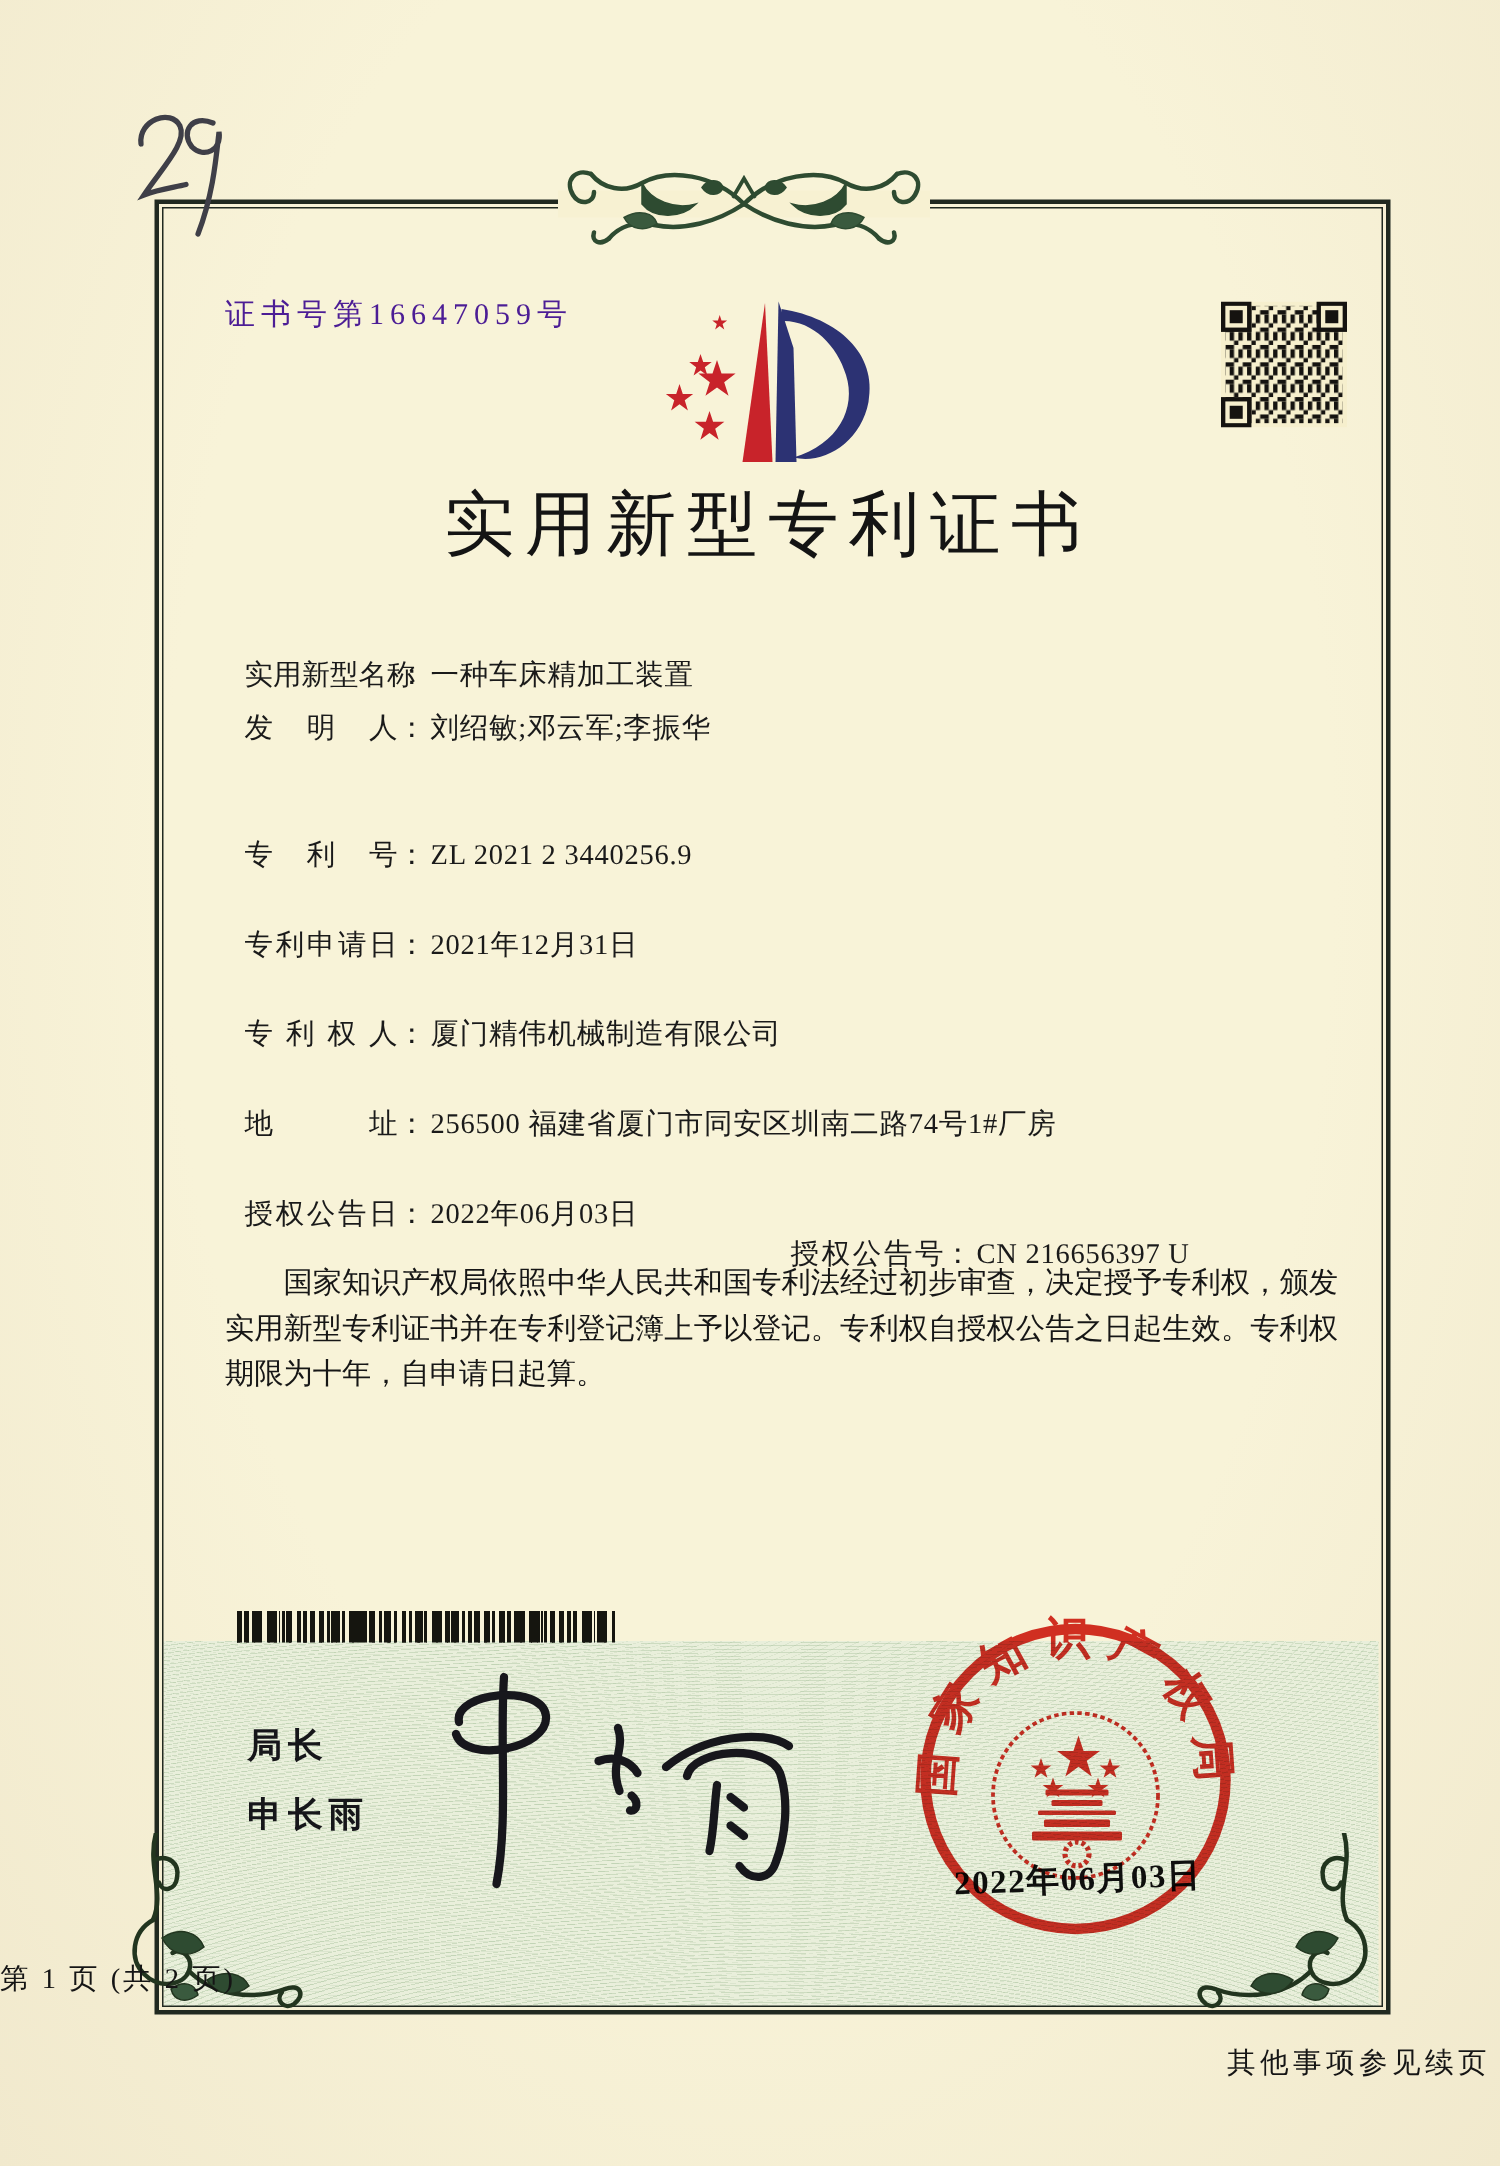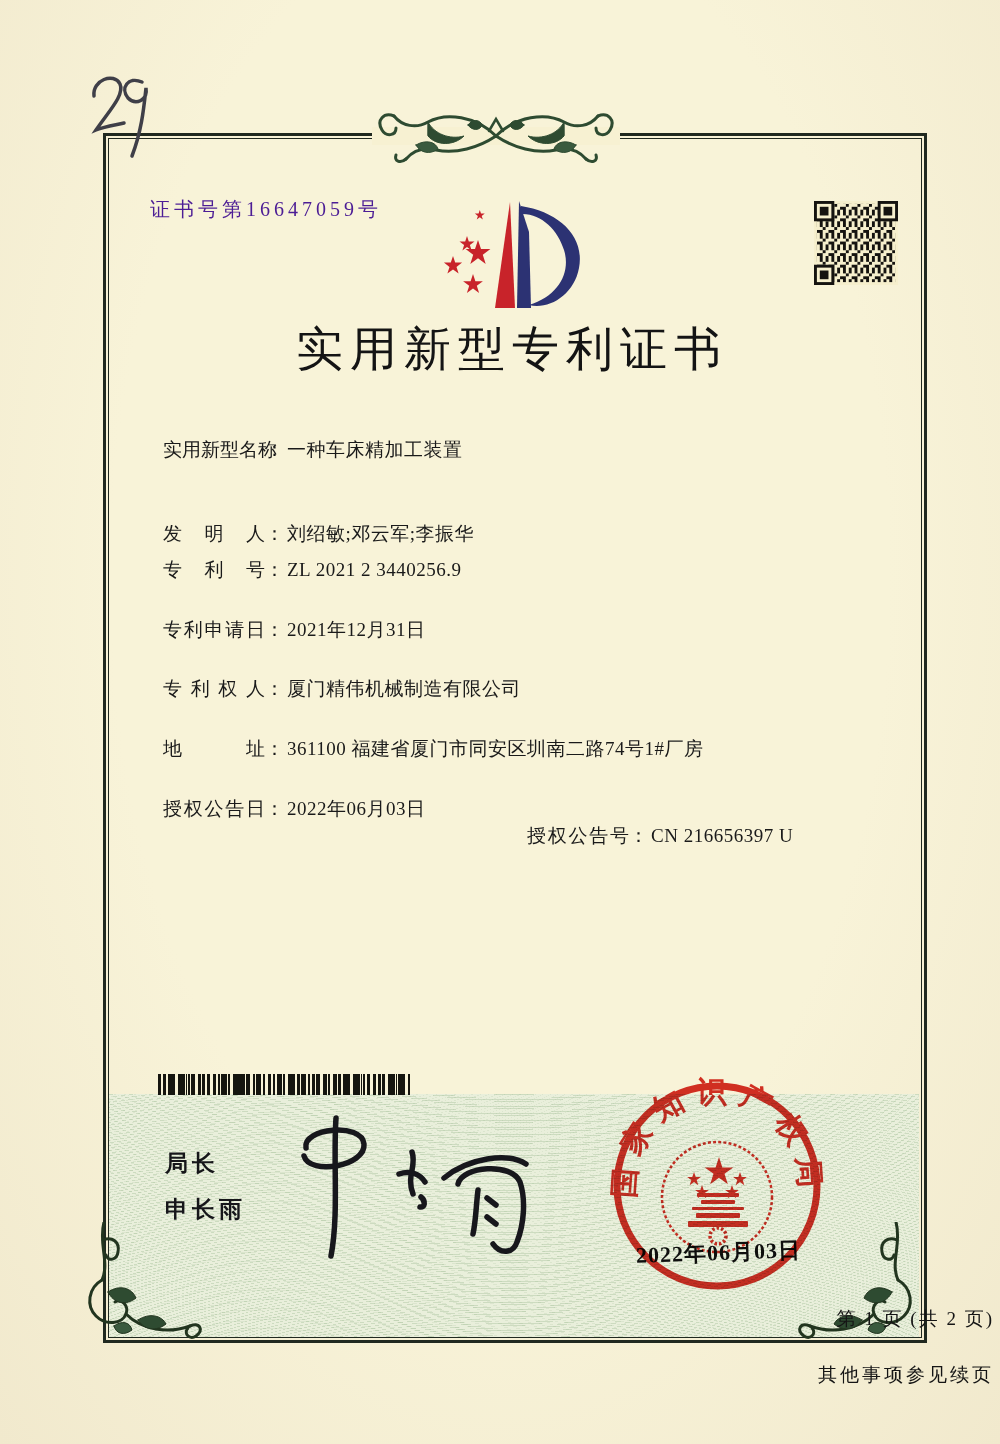--- a/index.html
+++ b/index.html
@@ -27,21 +27,21 @@
   .para p{margin:0;text-indent:2em;}
   .barcode{left:158px;top:1074px;width:252px;height:21px;
      background-image:
        repeating-linear-gradient(90deg,#15150f 0 2px,rgba(0,0,0,0) 2px 5px),
        repeating-linear-gradient(90deg,#15150f 0 3px,rgba(0,0,0,0) 3px 11px),
        repeating-linear-gradient(90deg,rgba(0,0,0,0) 0 6px,#15150f 6px 8px,rgba(0,0,0,0) 8px 19px),
        repeating-linear-gradient(90deg,#15150f 0 1px,rgba(0,0,0,0) 1px 7px);}
   .signer{left:165px;font-size:23px;font-weight:bold;color:#16161a;letter-spacing:4px;text-align:center;}
   .sealdate{left:636px;top:1238px;font-size:22px;font-weight:bold;color:#101010;
             letter-spacing:1px;transform:rotate(-2deg);mix-blend-mode:multiply;white-space:nowrap;}
-  .pageind{left:0;top:1306px;width:994px;text-align:right;font-size:19px;color:#151515;letter-spacing:2px;}
+  .pageind{left:0;top:1306px;width:994px;text-align:left;font-size:19px;color:#151515;letter-spacing:2px;}
   .contnote{left:0;top:1362px;width:994px;text-align:right;font-size:19px;color:#151515;letter-spacing:3px;}
   .seal{mix-blend-mode:multiply;opacity:.96;}
   svg{display:block;}
 </style>
 </head>
 <body>
 
 <div class="abs band"></div>
 
 <div class="abs frame"></div>
@@ -135,43 +135,44 @@
     <rect x="1" y="23" width="5" height="5" fill="#f6efcd"></rect>
     <rect x="2" y="24" width="3" height="3" fill="#151310"></rect>
   </g>
 </svg>
 
 <div class="abs title">实用新型专利证书</div>
 
 <div class="abs row" style="top:437px">
   <span class="flabel">实用新型名称</span><span class="colon">：</span><span class="fvalue">一种车床精加工装置</span>
 </div>
-<div class="abs row" style="top:521px">
+<div class="abs row" style="top:472px">
   <span class="flabel">发明人</span><span class="colon">：</span><span class="fvalue">刘绍敏;邓云军;李振华</span>
 </div>
 <div class="abs row" style="top:557px">
   <span class="flabel">专利号</span><span class="colon">：</span><span class="fvalue">ZL 2021 2 3440256.9</span>
 </div>
 <div class="abs row" style="top:617px">
   <span class="flabel">专利申请日</span><span class="colon">：</span><span class="fvalue">2021年12月31日</span>
 </div>
 <div class="abs row" style="top:676px">
   <span class="flabel">专利权人</span><span class="colon">：</span><span class="fvalue">厦门精伟机械制造有限公司</span>
 </div>
 <div class="abs row" style="top:736px">
-  <span class="flabel">地址</span><span class="colon">：</span><span class="fvalue">361100 福建省厦门市同安区圳南二路74号1#厂房</span>
+  <span class="flabel">地址</span><span class="colon">：</span><span class="fvalue">256500 福建省厦门市同安区圳南二路74号1#厂房</span>
 </div>
 <div class="abs row" style="top:796px">
   <span class="flabel">授权公告日</span><span class="colon">：</span><span class="fvalue">2022年06月03日</span>
 </div>
 <div class="abs row" style="left:527px;top:823px">
   <span class="flabel">授权公告号</span><span class="colon">：</span><span class="fvalue">CN 216656397 U</span>
 </div>
 
 <div class="abs para">
+  <p>国家知识产权局依照中华人民共和国专利法经过初步审查，决定授予专利权，颁发实用新型专利证书并在专利登记簿上予以登记。专利权自授权公告之日起生效。专利权期限为十年，自申请日起算。</p>
 </div>
 
 <div class="abs barcode"></div>
 
 <div class="abs signer" style="top:1148px">局长</div>
 <div class="abs signer" style="top:1194px">申长雨</div>
 
 <svg class="abs" style="left:272px;top:1102px;" width="270" height="170" viewBox="0 0 270 170">
   <g stroke="#17171c" stroke-width="5.5" fill="none" stroke-linecap="round" stroke-linejoin="round">
     <path d="M64,16 C61,60 67,112 59,154"></path>

